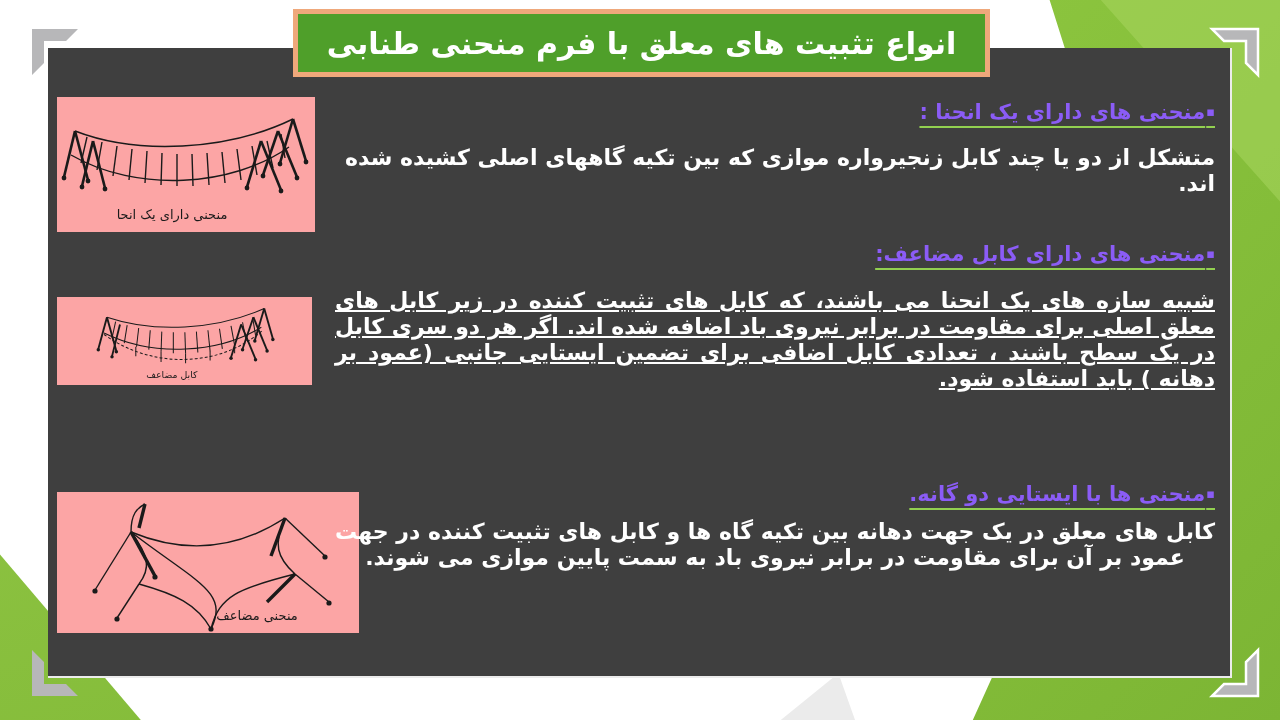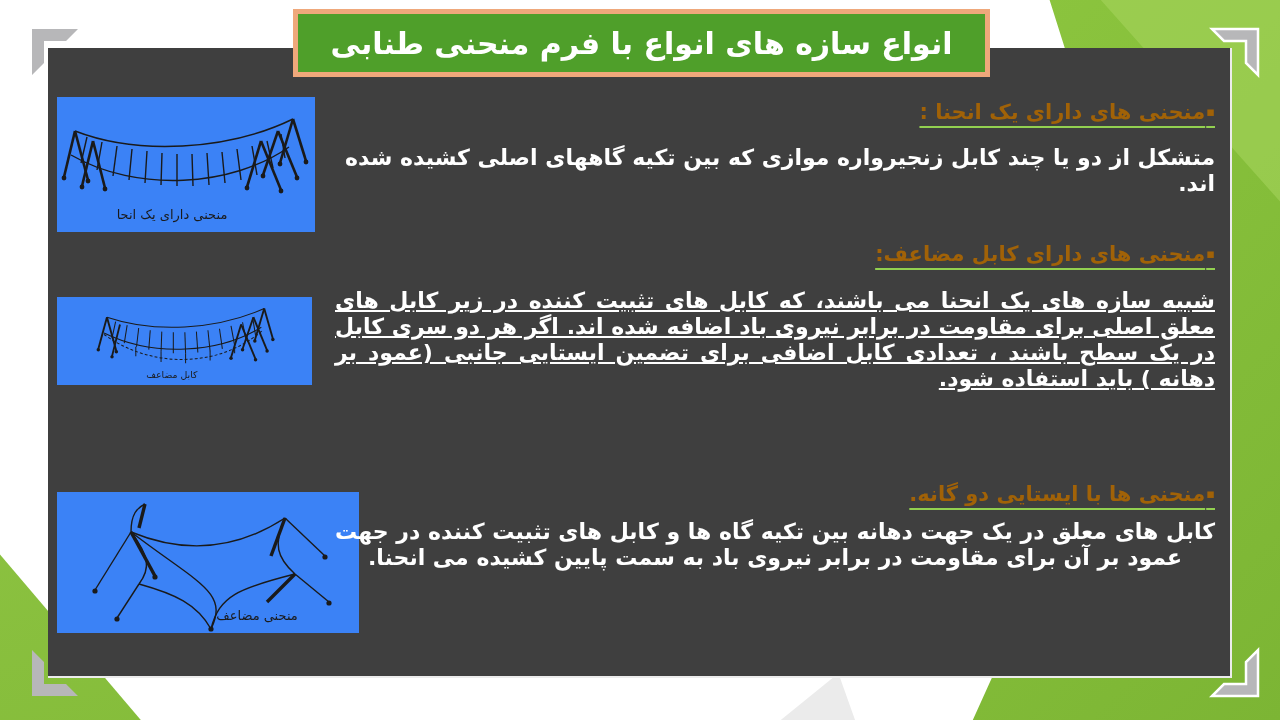--- a/index.html
+++ b/index.html
@@ -50,36 +50,36 @@
     display:flex; align-items:center; justify-content:center;
     z-index:5;
   }
   .title-box .title-text {
     direction:rtl; color:#ffffff; font-weight:bold; font-size:30px;
     letter-spacing:0; white-space:nowrap;
   }
 
   
   .figure {
-    position:absolute; background:#3b82f6; z-index:3;
+    position:absolute; background:#fca5a5; z-index:3;
   }
   .fig1 { left:57px; top:97px;  width:258px; height:135px; }
   .fig2 { left:57px; top:297px; width:255px; height:88px; }
   .fig3 { left:57px; top:492px; width:302px; height:141px; }
   .figure svg { display:block; width:100%; height:100%; }
   .sketch-caption { font-size:13px; fill:#1a1a1a; }
 
   
   .text-col {
     position:absolute; left:335px; top:48px; width:880px; height:630px;
     direction:rtl; z-index:4;
   }
   .sec-heading {
     position:absolute; right:0; left:0;
-    color:#a16207; font-weight:bold; font-size:21px; text-align:right;
+    color:#8b5cf6; font-weight:bold; font-size:21px; text-align:right;
     text-decoration:underline; text-decoration-thickness:2px; text-underline-offset:7px;
     text-decoration-color:#92d050;
   }
   .sec-heading .bullet { font-size:13px; vertical-align:3px; margin-left:1px; }
   .sec-body {
     position:absolute; right:0; left:0;
     color:#ffffff; font-weight:bold; font-size:22px; line-height:26px;
     text-align:justify;
   }
   .h-1 { top:52px; }
@@ -116,21 +116,21 @@
         <polygon points="0,0 46,0 34,12 12,12 12,34 0,46" fill="#b7b7b9"></polygon>
       </svg>
   </div>
   <div class="bracket bracket-br">
     <svg viewBox="0 0 46 46">
         <polygon points="0,0 46,0 34,12 12,12 12,34 0,46" fill="#b7b7b9" stroke="#ffffff" stroke-width="2.5"></polygon>
       </svg>
   </div>
 
   <div class="title-box">
-    <div class="title-text">انواع سازه های انواع با فرم منحنی طنابی</div>
+    <div class="title-text">انواع تثبیت های معلق با فرم منحنی طنابی</div>
   </div>
 
   <div class="figure fig1">
     <svg viewBox="0 0 258 135">
       <g stroke="#1a1a1a" stroke-width="1.4" fill="none">
         <path d="M18,34 C80,58 170,54 236,22"></path>
         <path d="M14,58 C80,96 175,90 232,50"></path>
         <line x1="30" y1="40" x2="24" y2="66"></line>
           <line x1="45" y1="45" x2="40" y2="73"></line>
         <line x1="60" y1="49" x2="56" y2="79"></line>
@@ -266,17 +266,17 @@
     <div class="sec-body p-1">متشکل از دو یا چند کابل زنجیرواره موازی که بین تکیه گاههای اصلی کشیده شده اند.</div>
 
     <div class="sec-heading h-2">
       <span class="bullet">▪</span><span>منحنی های دارای کابل مضاعف:</span>
     </div>
     <div class="sec-body p-2">شبیه سازه های یک انحنا می باشند، که کابل های تثبیت کننده در زیر کابل های معلق اصلی برای مقاومت در برابر نیروی باد اضافه شده اند. اگر هر دو سری کابل در یک سطح باشند ، تعدادی کابل اضافی برای تضمین ایستایی جانبی (عمود بر دهانه ) باید استفاده شود.</div>
 
     <div class="sec-heading h-3">
       <span class="bullet">▪</span><span>منحنی ها با ایستایی دو گانه.</span>
     </div>
-    <div class="sec-body p-3">کابل های معلق در یک جهت دهانه بین تکیه گاه ها و کابل های تثبیت کننده در جهت عمود بر آن برای مقاومت در برابر نیروی باد به سمت پایین کشیده می انحنا.</div>
+    <div class="sec-body p-3">کابل های معلق در یک جهت دهانه بین تکیه گاه ها و کابل های تثبیت کننده در جهت عمود بر آن برای مقاومت در برابر نیروی باد به سمت پایین موازی می شوند.</div>
 
   </div>
 
 </div>
 
 </body></html>

